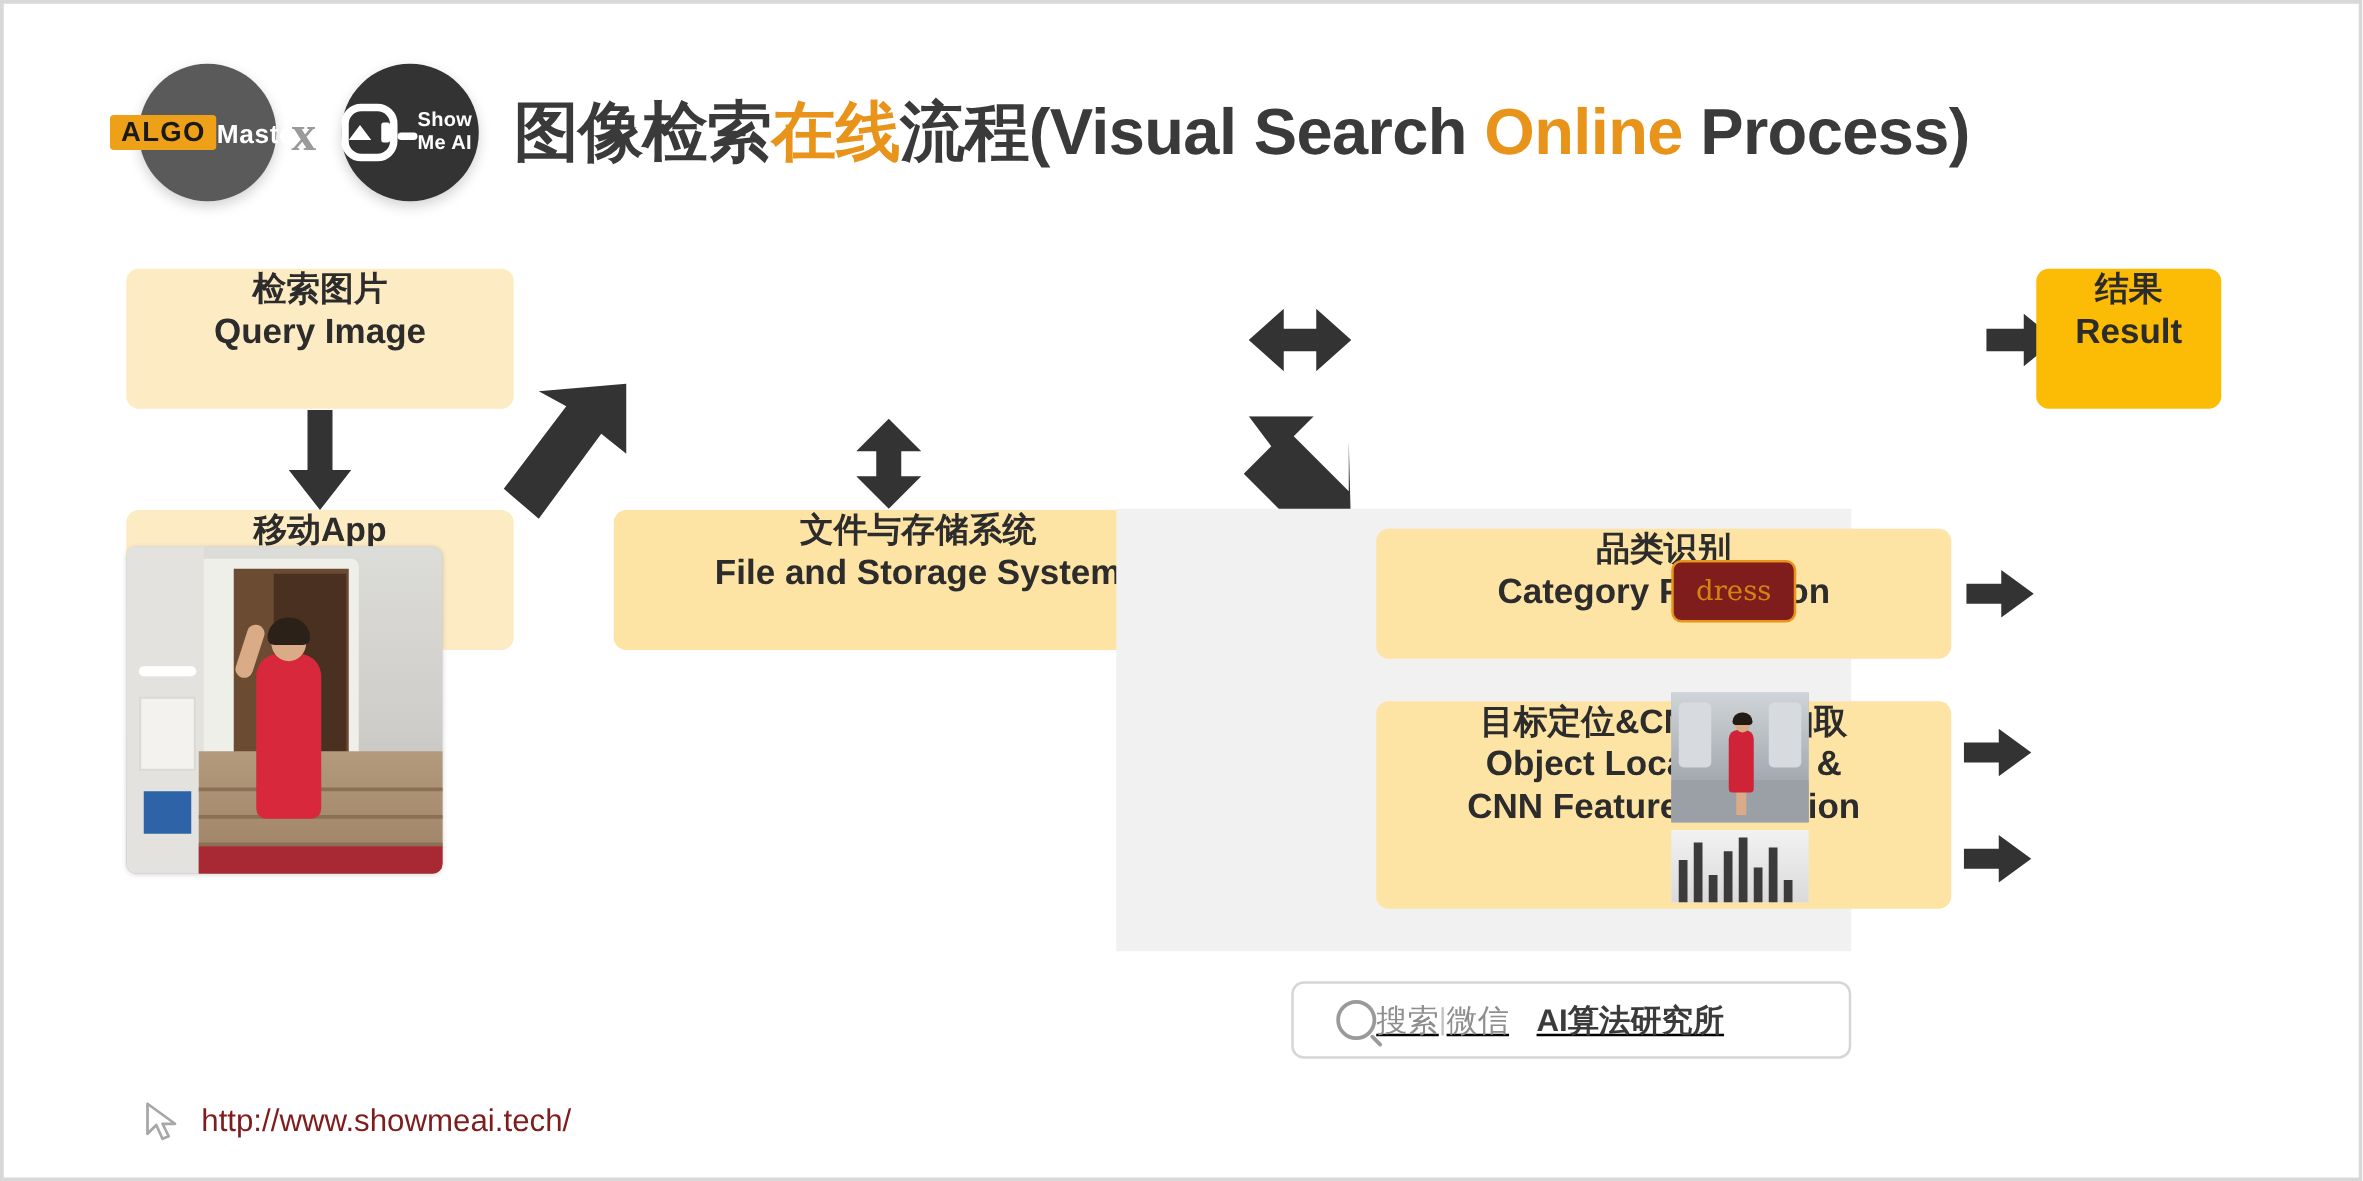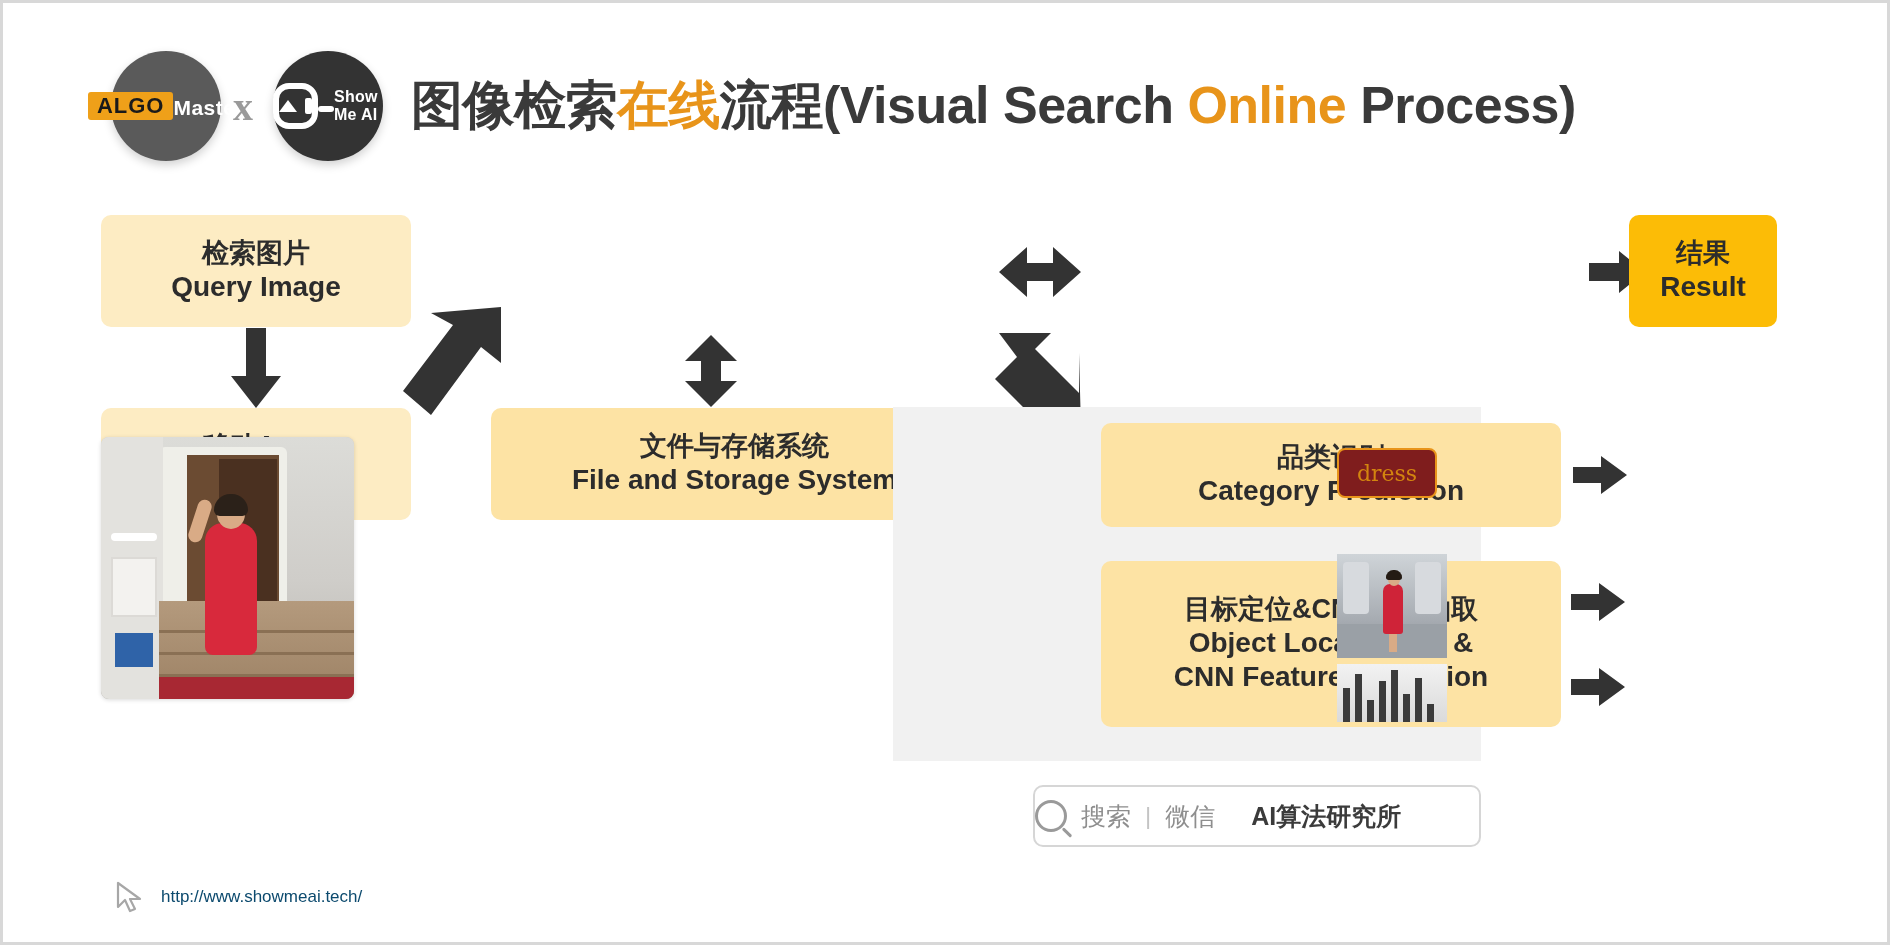--- a/index.html
+++ b/index.html
@@ -45,21 +45,21 @@
   .showmeai{color:#ffffff;font-weight:bold;font-size:16px;margin-top:0;letter-spacing:.3px;}
   .title{
     margin-left:28px;font-size:52px;font-weight:bold;color:#3a3a3a;
     white-space:nowrap;letter-spacing:-.5px;
   }
   .title .hl{color:#e8941a;}
 
   
   .box{
     position:absolute;border-radius:10px;box-sizing:border-box;
-    display:flex;flex-direction:column;align-items:center;justify-content:center;
+    display:flex;flex-direction:column;align-items:center;justify-content:flex-start;
     text-align:center;color:#2c2c2c;font-weight:bold;line-height:1.22;
   }
   .box .cn{font-size:27px;}
   .box .en{font-size:28px;}
   .pale{background:#fdecc3;}
   .pale2{background:#fde3a4;}
   .solid{background:#fcbc06;}
 
   
   .arrow{position:absolute;}
@@ -110,32 +110,32 @@
   .thumb1 .p-leg{position:absolute;left:52px;top:78px;width:8px;height:20px;background:#d9ab86;}
 
   .thumb2{position:absolute;left:1334px;top:661px;width:110px;height:58px;overflow:hidden;background:#e8e8e8;}
   .thumb2 .bg{position:absolute;inset:0;background:linear-gradient(180deg,#f2f2f2 0%,#dadada 100%);}
   .thumb2 .b{position:absolute;bottom:0;background:#3b3b3b;}
 
   
   .searchbar{
     position:absolute;left:1030px;top:782px;width:448px;height:62px;
     background:#ffffff;border:2px solid #d6d6d6;border-radius:10px;
-    display:flex;align-items:center;box-sizing:border-box;gap:14px;
+    display:flex;align-items:center;padding-left:34px;box-sizing:border-box;text-decoration:underline;
   }
   .mag{width:26px;height:26px;border:3px solid #9a9a9a;border-radius:50%;position:relative;flex:none;}
   .mag:after{content:"";position:absolute;right:-9px;bottom:-5px;width:12px;height:3px;background:#9a9a9a;transform:rotate(45deg);border-radius:2px;}
   .s-cn{font-size:25px;color:#8e8e8e;}
   .s-div{color:#c4c4c4;font-size:24px;}
   .s-strong{font-size:25px;font-weight:bold;color:#3b3b3b;margin-left:22px;}
 
   
   .foot{position:absolute;left:112px;top:878px;display:flex;align-items:center;gap:16px;}
   .cursor-ic{width:30px;height:32px;}
-  .foot-url{font-size:17px;color:#0c4a6e;}
+  .foot-url{font-size:25px;color:#7f1d1d;}
 </style>
 </head>
 <body>
 
 <div class="page">
 
   <div class="header">
 
     <div class="logo logo-a">
       <div class="algo-chip">ALGO</div>

